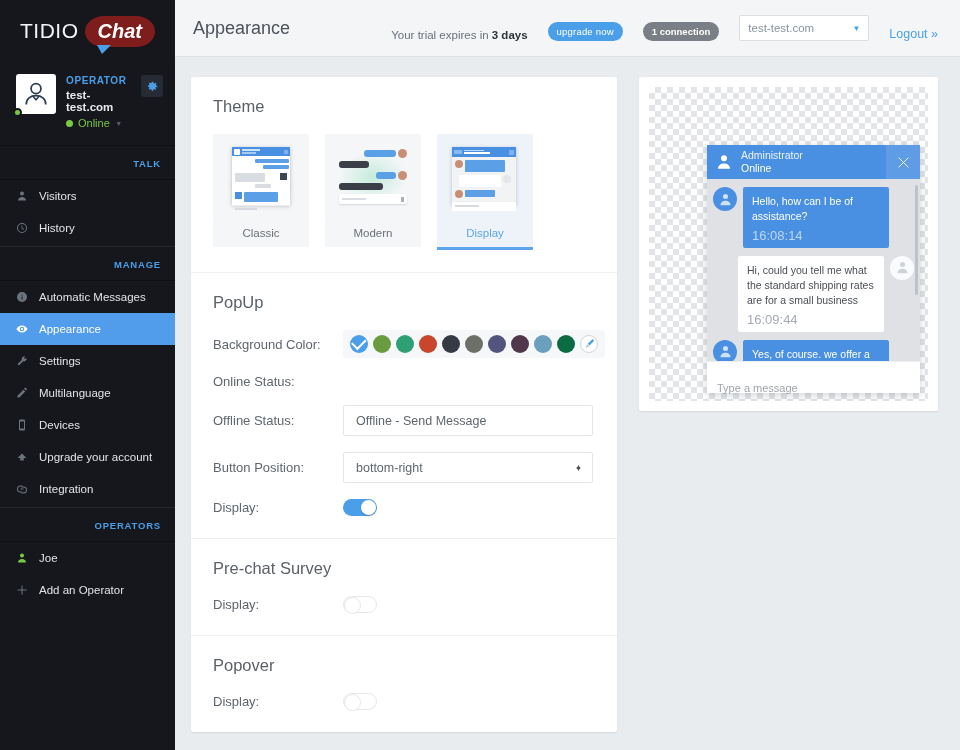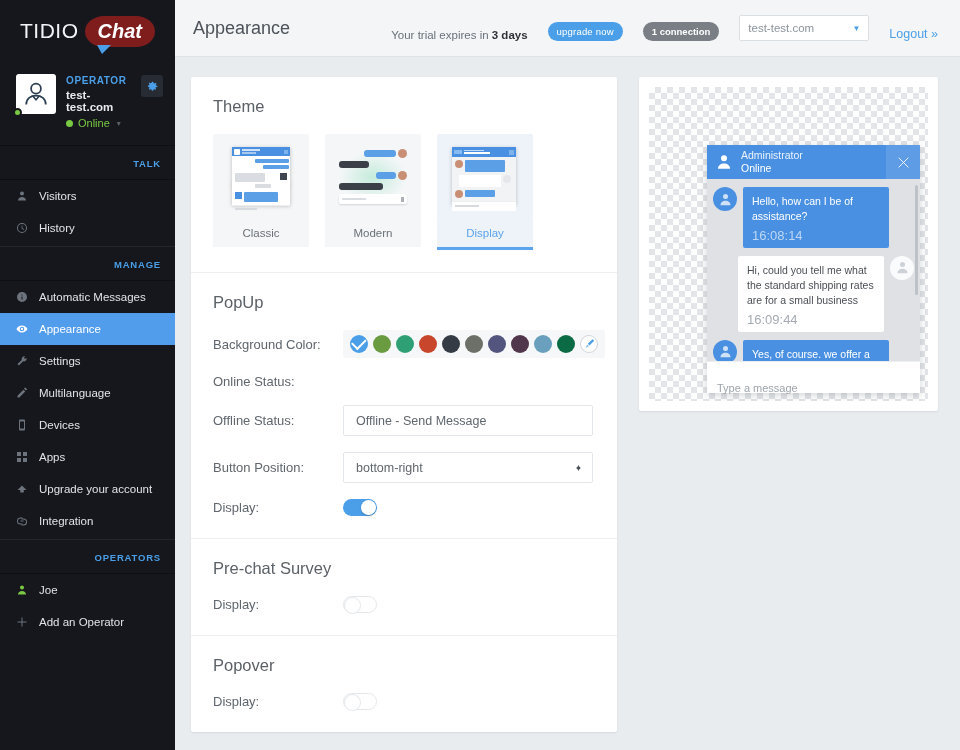--- a/index.html
+++ b/index.html
@@ -423,31 +423,20 @@
         </span>
         <span>Multilanguage</span>
       </div>
       <div class="nav-item">
         <span class="ic">
           <svg viewBox="0 0 24 24">
               <path d="M16 1H8a2 2 0 0 0-2 2v18a2 2 0 0 0 2 2h8a2 2 0 0 0 2-2V3a2 2 0 0 0-2-2zm0 18H8V5h8z"></path>
             </svg>
         </span>
         <span>Devices</span>
-      </div>
-      <div class="nav-item">
-        <span class="ic">
-          <svg viewBox="0 0 24 24">
-              <rect x="2" y="2" width="8" height="8"></rect>
-              <rect x="14" y="2" width="8" height="8"></rect>
-              <rect x="2" y="14" width="8" height="8"></rect>
-              <rect x="14" y="14" width="8" height="8"></rect>
-            </svg>
-        </span>
-        <span>Apps</span>
       </div>
       <div class="nav-item">
         <span class="ic">
           <svg viewBox="0 0 24 24">
               <path d="M12 5 3 14h5.5v5h7v-5H21z"></path>
             </svg>
         </span>
         <span>Upgrade your account</span>
       </div>
       <div class="nav-item">

